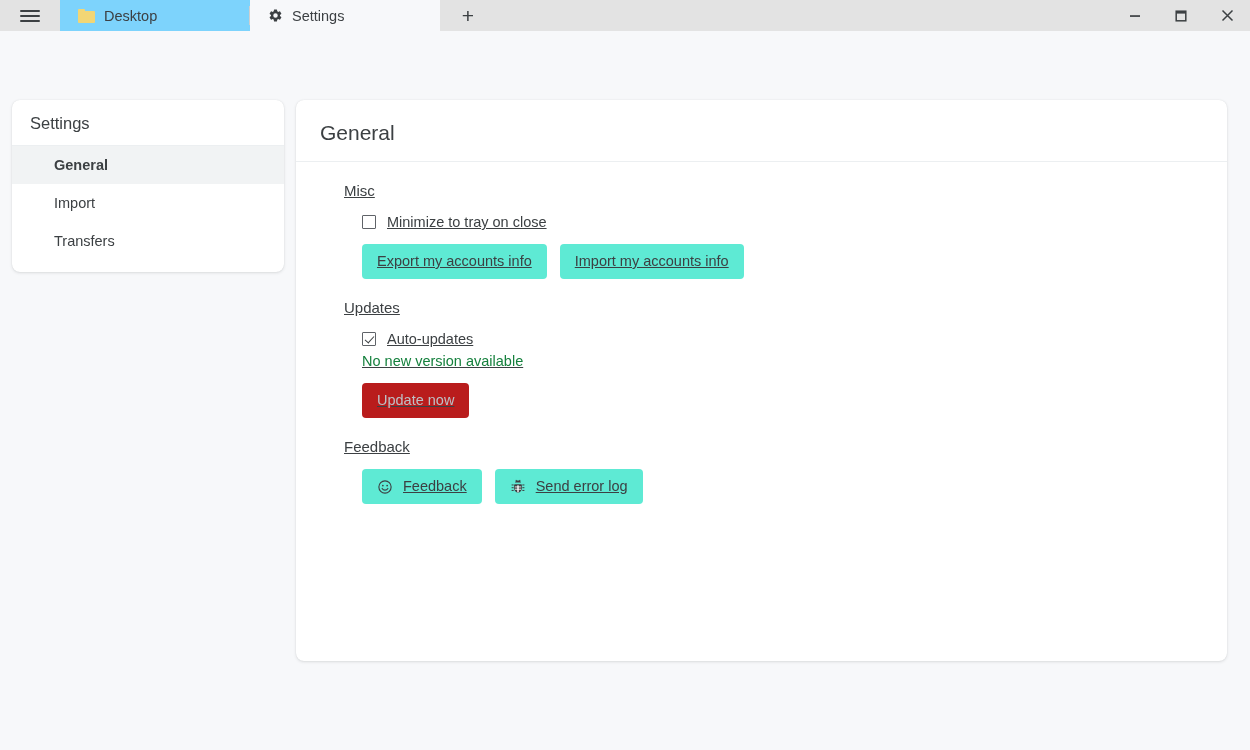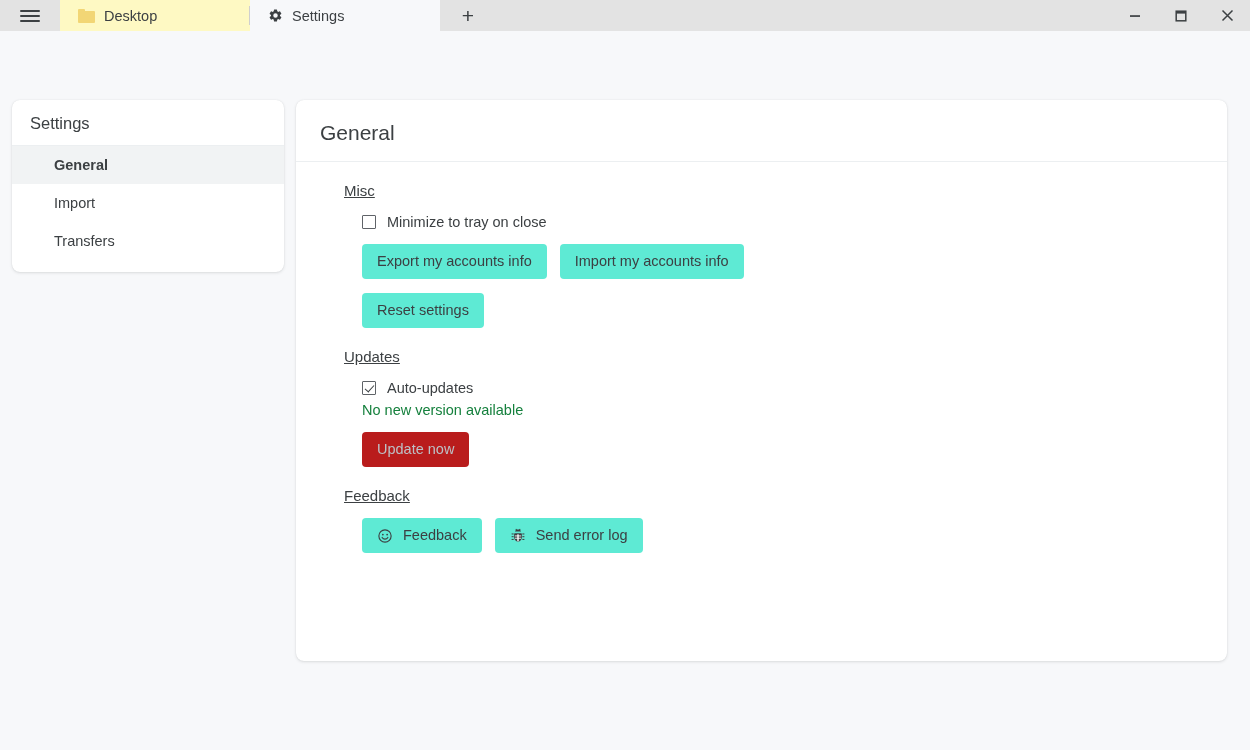--- a/index.html
+++ b/index.html
@@ -41,21 +41,21 @@
   .tab {
     display: flex;
     align-items: center;
     gap: 9px;
     padding: 0 20px 0 18px;
     min-width: 190px;
     font-size: 14.5px;
     color: #3c4043;
     position: relative;
   }
-  .tab.inactive { background: #fef9c3; }
+  .tab.inactive { background: #7dd3fc; }
   .tab.active { background: #f7f8fa; }
   .tab.inactive + .tab.active::before {
     content: "";
     position: absolute;
     left: -1px; top: 6px; bottom: 6px;
     width: 1px;
     background: #cfcfcf;
   }
   .tab-label { white-space: nowrap; }
 
@@ -156,21 +156,21 @@
     padding: 21px 0 16px 24px;
     border-bottom: 1px solid #eceff1;
     margin: 0 -24px;
   }
   .section-label {
     font-size: 15px;
     color: #3c4043;
     padding: 20px 0 0 24px;
     text-decoration: underline;
   }
-  .row { padding-left: 42px; }
+  .row { padding-left: 42px; text-decoration: underline; }
 
   .check-row {
     display: flex;
     align-items: center;
     gap: 11px;
     margin-top: 15px;
   }
   .chk {
     width: 14px; height: 14px;
     border: 1.6px solid #5f6368;
@@ -300,23 +300,20 @@
       <div class="check-row">
         <span class="chk"></span>
         <span class="check-label">Minimize to tray on close</span>
       </div>
 
       <div class="btn-row">
         <button class="btn">Export my accounts info</button>
         <button class="btn">Import my accounts info</button>
       </div>
 
-      <div class="btn-row">
-        <button class="btn">Reset settings</button>
-      </div>
     </div>
 
     <div class="section-label">Updates</div>
 
     <div class="row">
       <div class="check-row">
         <span class="chk checked"></span>
         <span class="check-label">Auto-updates</span>
       </div>
 

